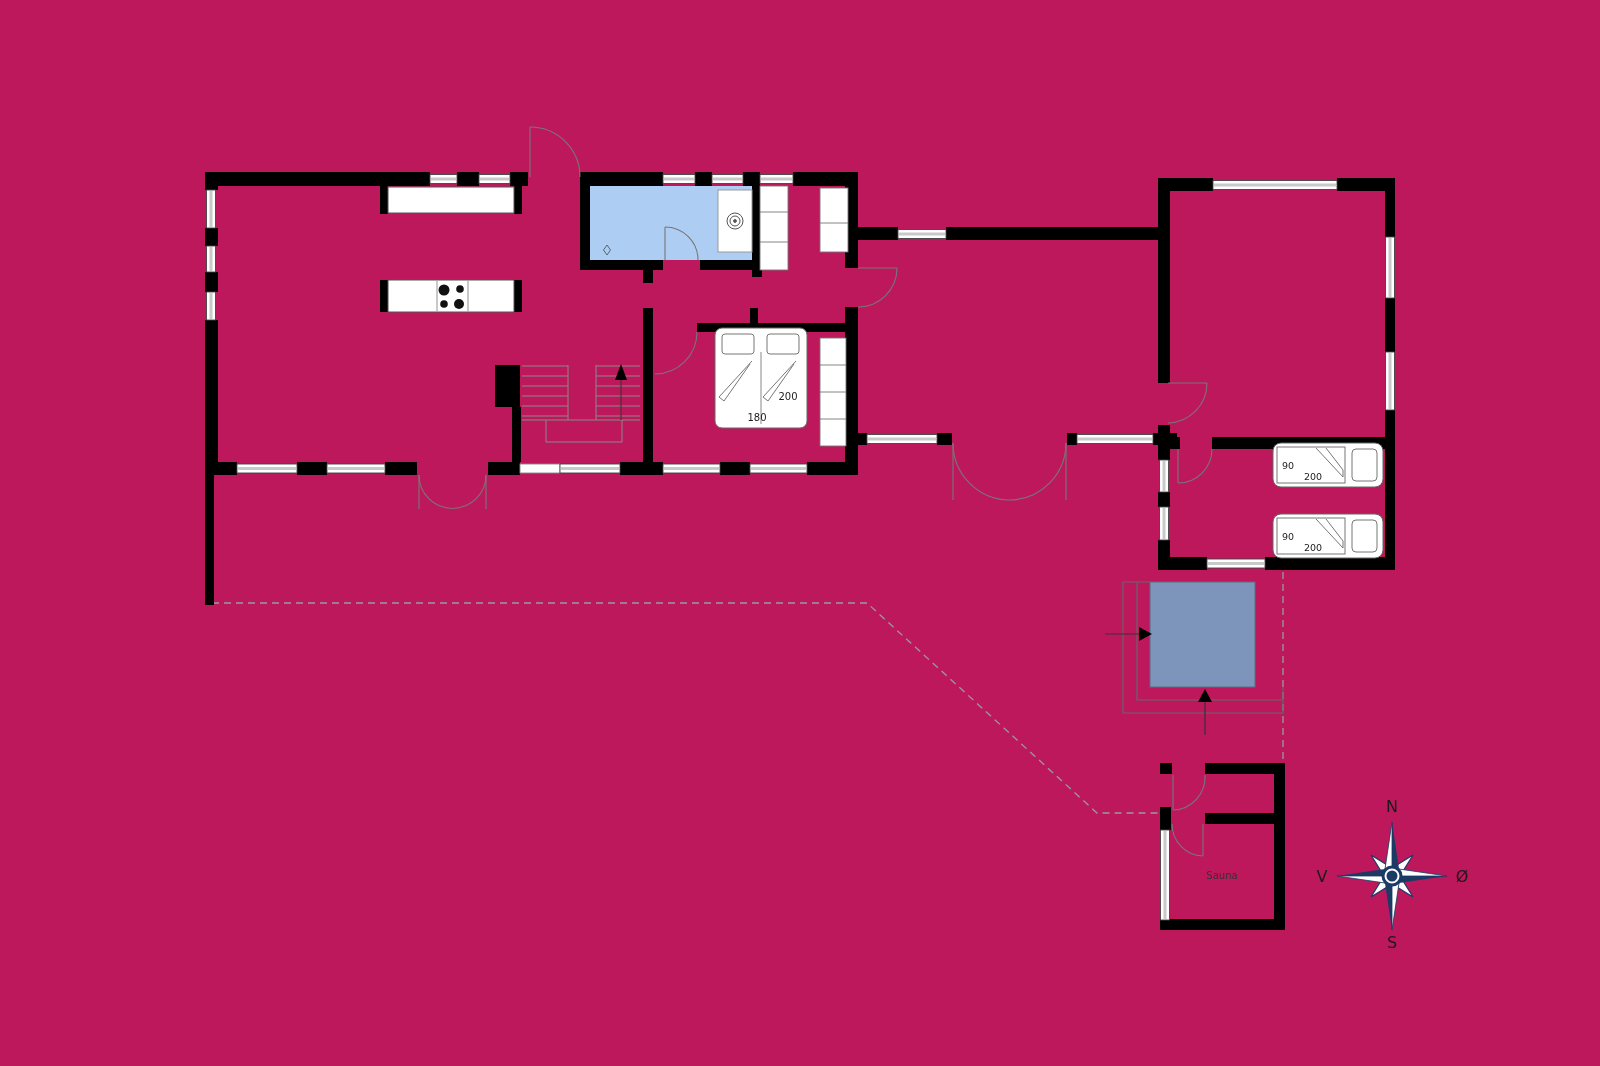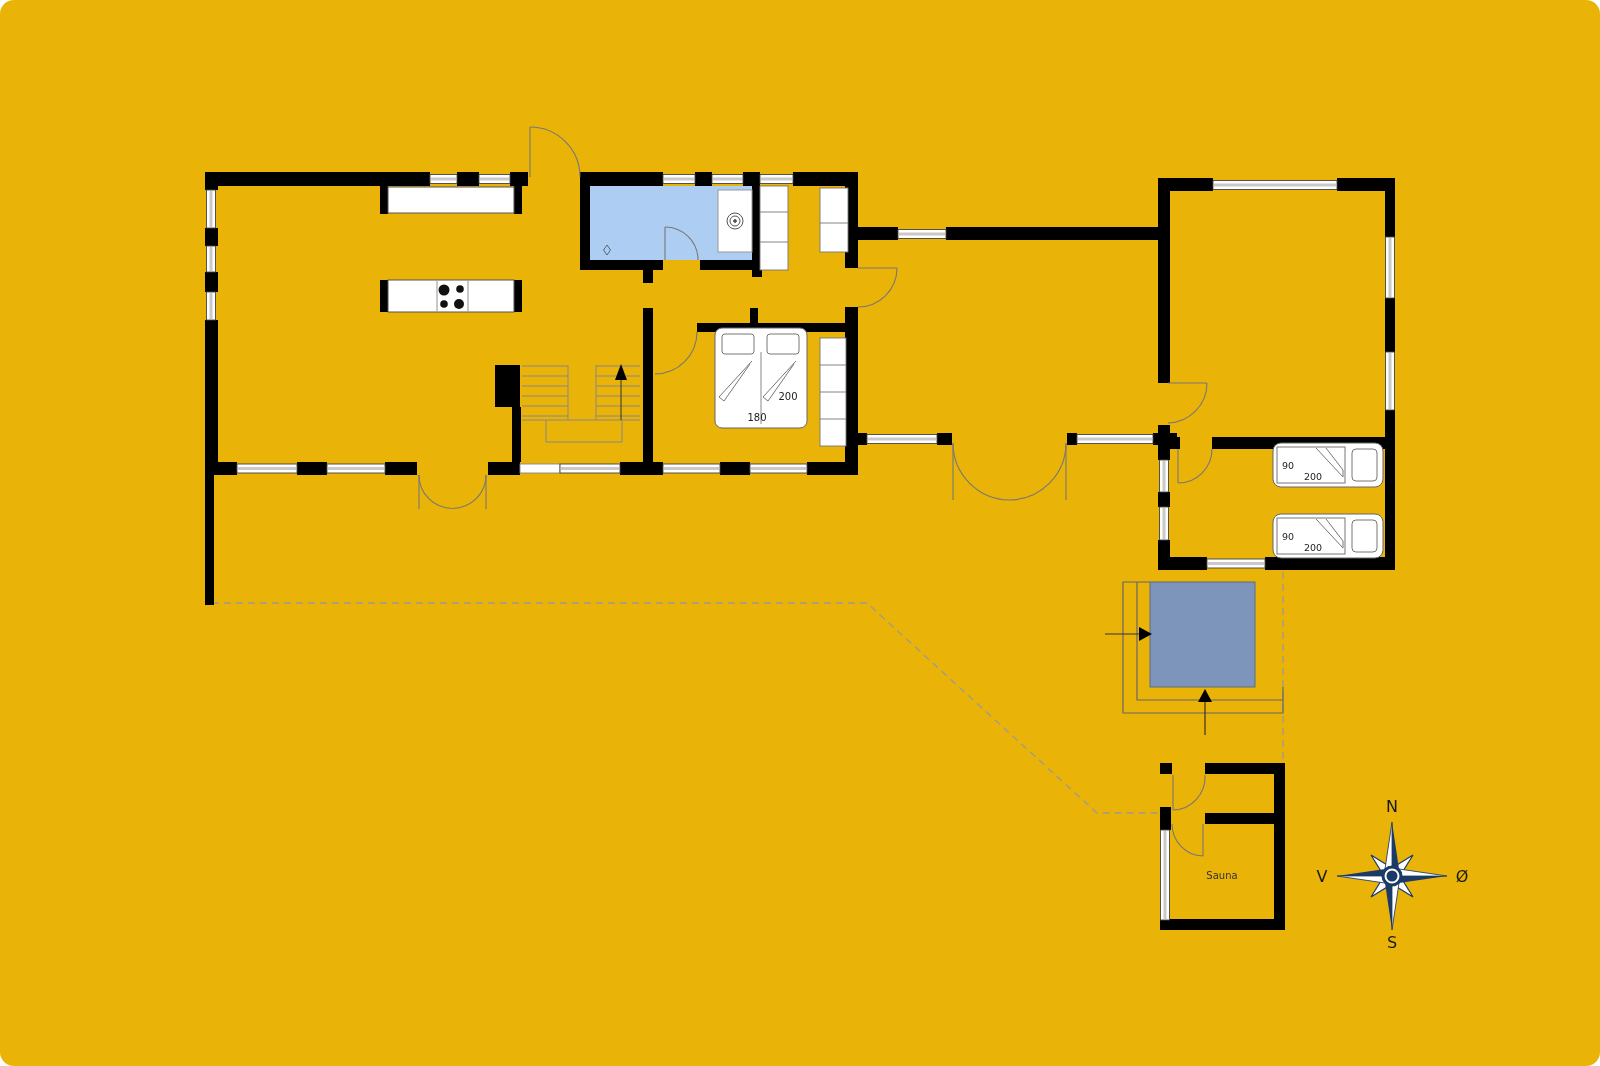--- a/index.html
+++ b/index.html
@@ -1,17 +1,17 @@
 <!DOCTYPE html>
 <html><head>
 <meta charset="utf-8">
 <style>
   html,body{margin:0;padding:0;background:#ffffff;}
-  .stage{position:relative;width:1600px;height:1066px;background:#eab308;overflow:hidden;
-         font-family:"DejaVu Sans","Liberation Sans",sans-serif;border-radius:14px;}
+  .stage{position:relative;width:1600px;height:1066px;background:#be185d;overflow:hidden;
+         font-family:"DejaVu Sans","Liberation Sans",sans-serif;}
   svg{position:absolute;left:0;top:0;}
   svg text{font-family:"DejaVu Sans","Liberation Sans",sans-serif;}
 </style>
 </head>
 <body>
 
 <div class="stage">
 <svg width="1600" height="1066" viewBox="0 0 1600 1066">
 
   <g stroke="#9a9a9a" stroke-width="1.3" fill="none" stroke-dasharray="7 5">

